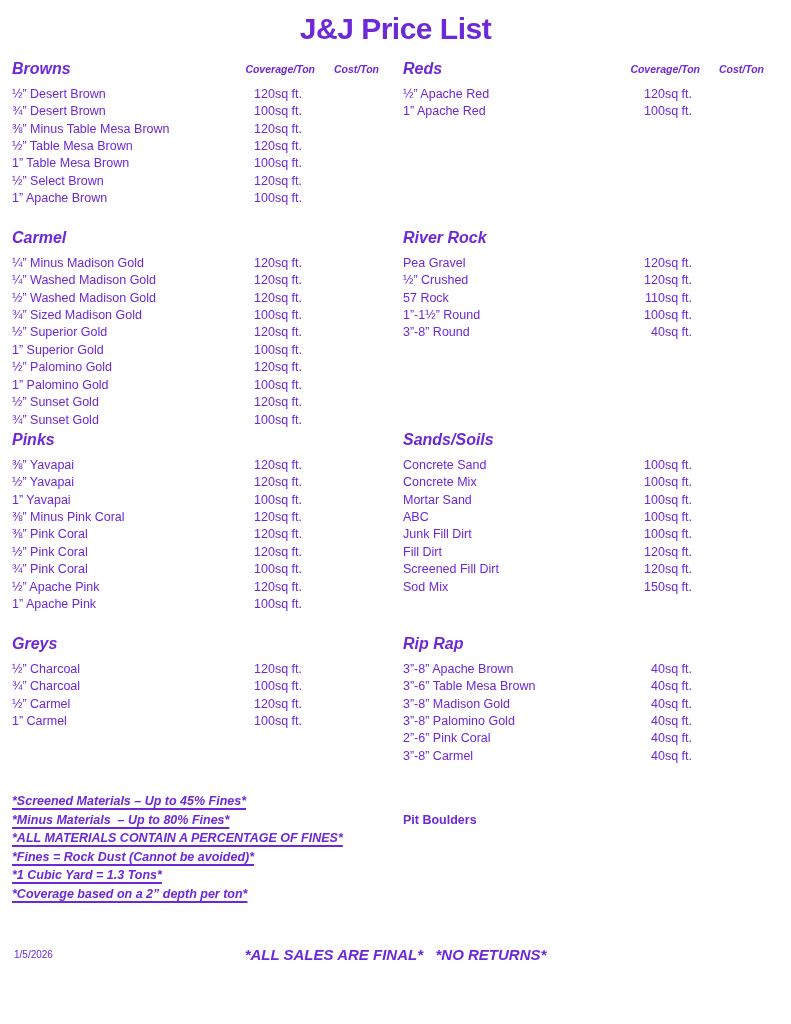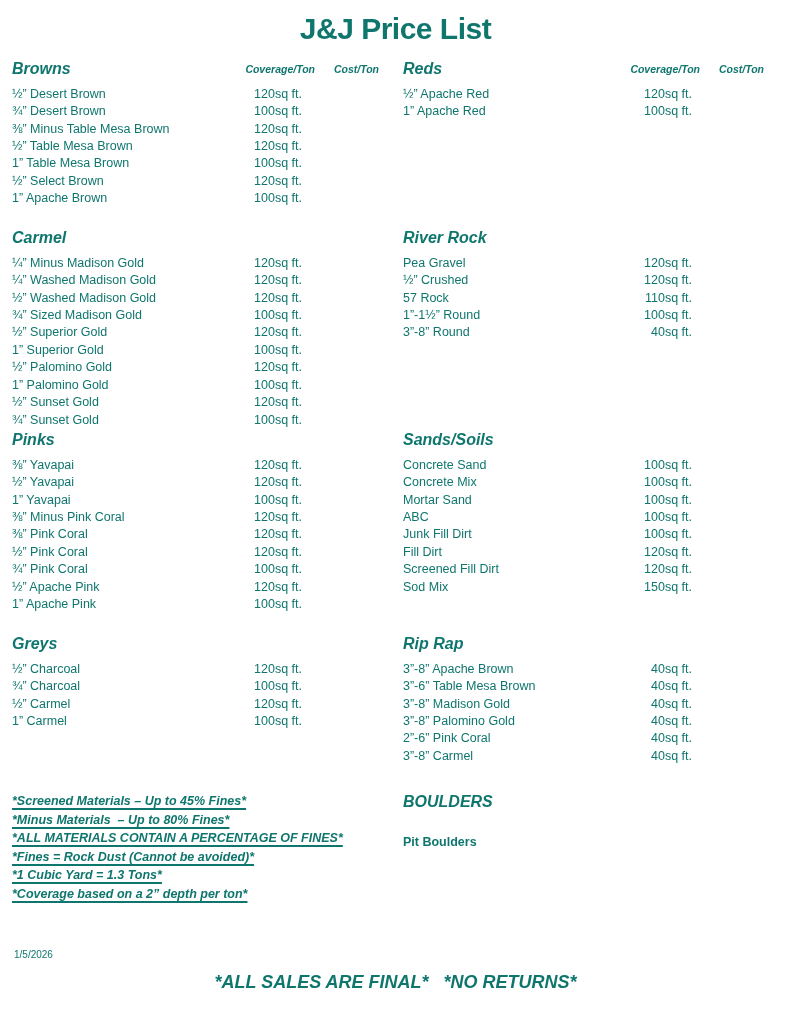--- a/index.html
+++ b/index.html
@@ -1,19 +1,19 @@
 <!DOCTYPE html>
 <html><head>
 <meta charset="utf-8">
 <style>
   html,body{margin:0;padding:0;background:#e8e8e8;}
   .page{
     position:relative;
     width:791px;height:1024px;
-    background:#ffffff;color:#0f766e;
+    background:#ffffff;color:#6d28d9;
     font-family:"Liberation Sans", sans-serif;
     margin:0 auto;overflow:hidden;
   }
   .title{
     position:absolute;top:12px;left:0;right:0;
     text-align:center;font-size:30px;font-weight:bold;
     letter-spacing:-0.5px;margin:0;
   }
   .half{position:absolute;top:0;height:100%;}
   .left-col{left:12px;width:383px;}
@@ -41,21 +41,21 @@
   .sec-boulders .row .name{font-weight:bold;}
   .footnotes .fn{height:18.5px;display:flex;align-items:center;}
   .footnotes .fn span{
     font-size:12.5px;font-weight:bold;font-style:italic;white-space:pre;
     text-decoration:underline;text-decoration-thickness:1.5px;text-underline-offset:3px;
   }
   .bottom-row{position:absolute;top:946px;left:0;right:0;height:18px;}
   .date{position:absolute;left:14px;top:3px;font-size:10px;}
   .sales-notice{
     position:absolute;left:0;right:0;top:0;text-align:center;
-    font-size:18px;font-weight:bold;font-style:italic;white-space:pre;margin-top:26px;
+    font-size:15px;font-weight:bold;font-style:italic;white-space:pre;
   }
 </style>
 </head>
 <body>
 
 <div class="page">
 
   <h1 class="title">J&amp;J Price List</h1>
 
   <div class="half left-col">
@@ -402,23 +402,20 @@
           </div>
           <div class="row">
             <span class="name">3”-8” Carmel</span>
             <span class="cov">40sq ft.</span>
             <span class="cost"></span>
           </div>
         </div>
     </section>
 
     <section class="sec sec-boulders" style="top:789px">
-      <div class="sec-head">
-        <span class="sec-title">BOULDERS</span>
-      </div>
       <div class="rows">
           <div class="row">
             <span class="name">Pit Boulders</span>
             <span class="cov"></span>
             <span class="cost"></span>
           </div>
         </div>
     </section>
 
   </div>

